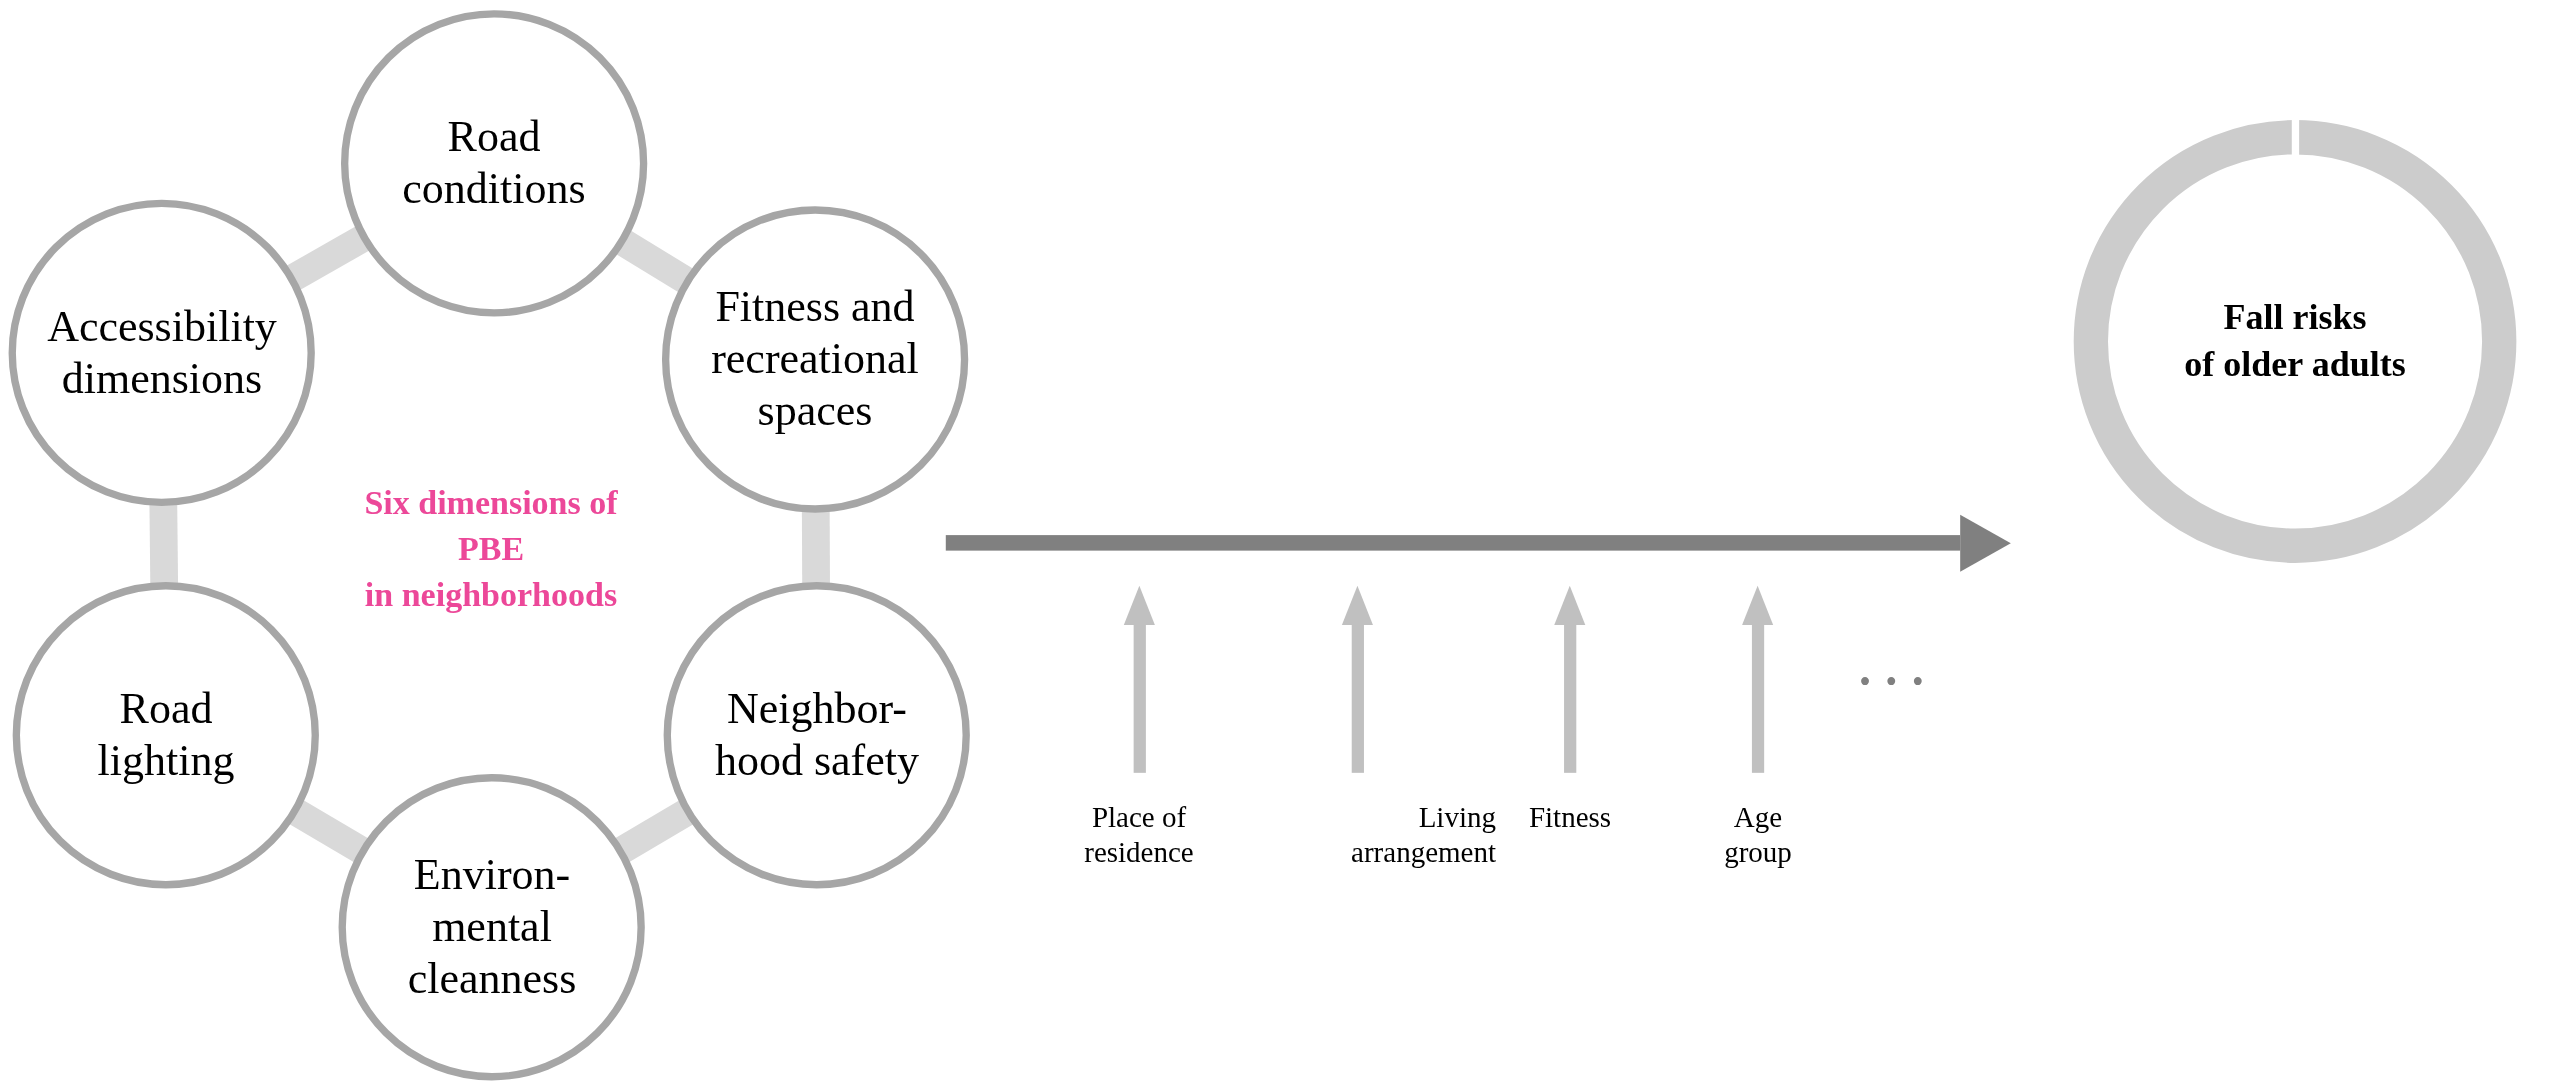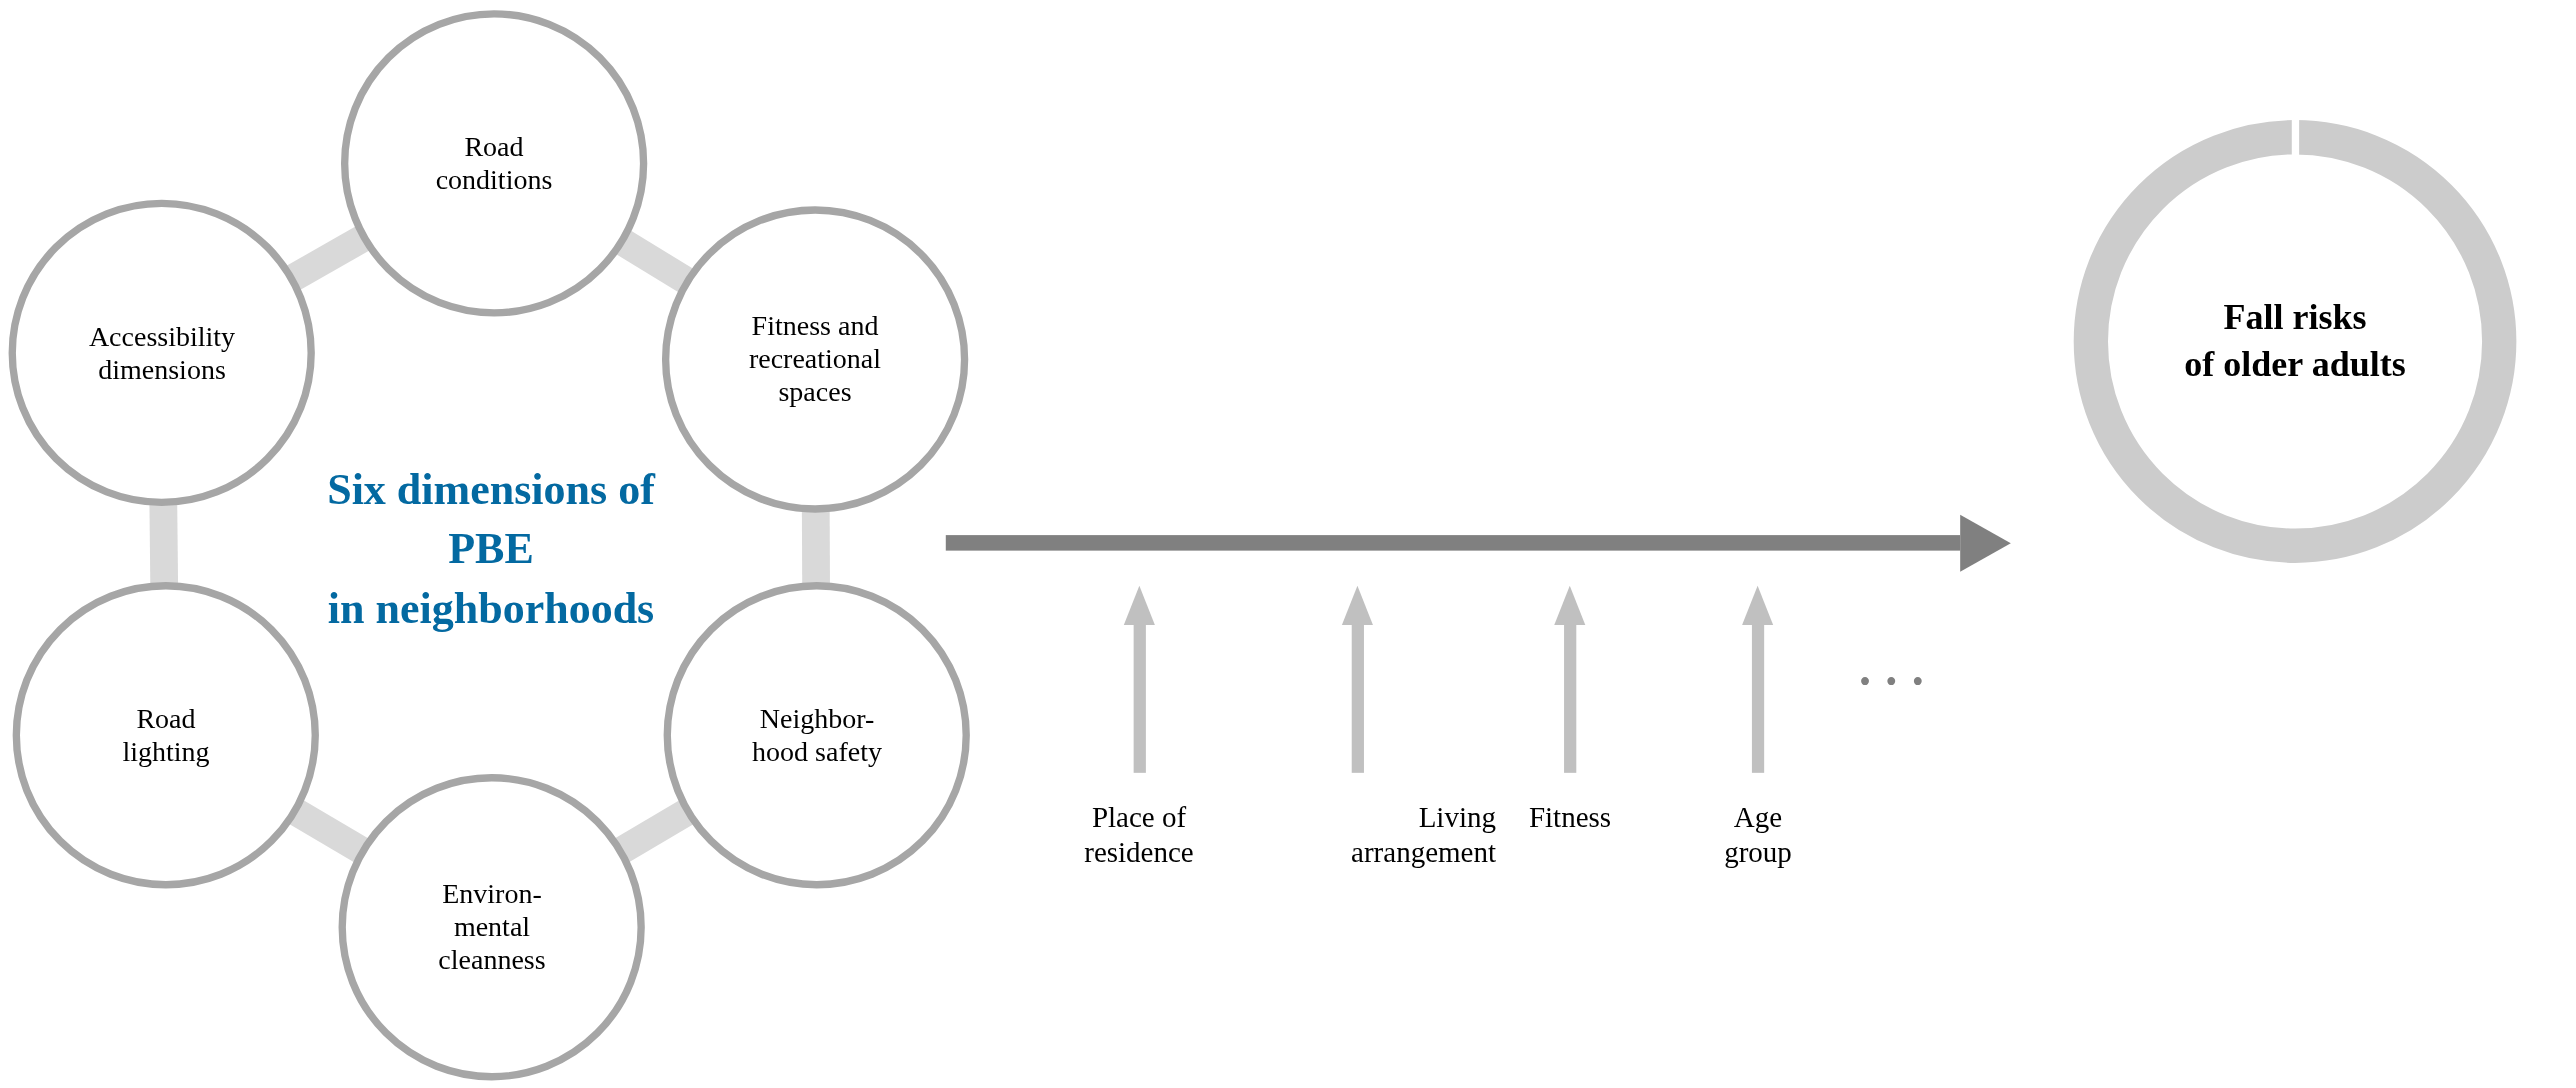--- a/index.html
+++ b/index.html
@@ -21,32 +21,32 @@
     position: absolute;
     top: 0;
     left: 0;
     width: 2576px;
     height: 1089px;
   }
   .node-text {
     position: absolute;
     text-align: center;
     color: #000000;
-    font-size: 28px;
+    font-size: 44px;
     line-height: 1.18;
     font-family: "Liberation Serif", "DejaVu Serif", serif;
     white-space: pre-line;
     transform: translate(-50%, -50%);
     pointer-events: none;
   }
   .center-text {
     position: absolute;
     text-align: center;
-    color: #0369a1;
-    font-size: 44px;
+    color: #ec4899;
+    font-size: 34px;
     font-weight: bold;
     line-height: 1.35;
     font-family: "Liberation Serif", "DejaVu Serif", serif;
     white-space: pre-line;
     transform: translate(-50%, -50%);
   }
   .outcome-text {
     position: absolute;
     text-align: center;
     color: #000000;

